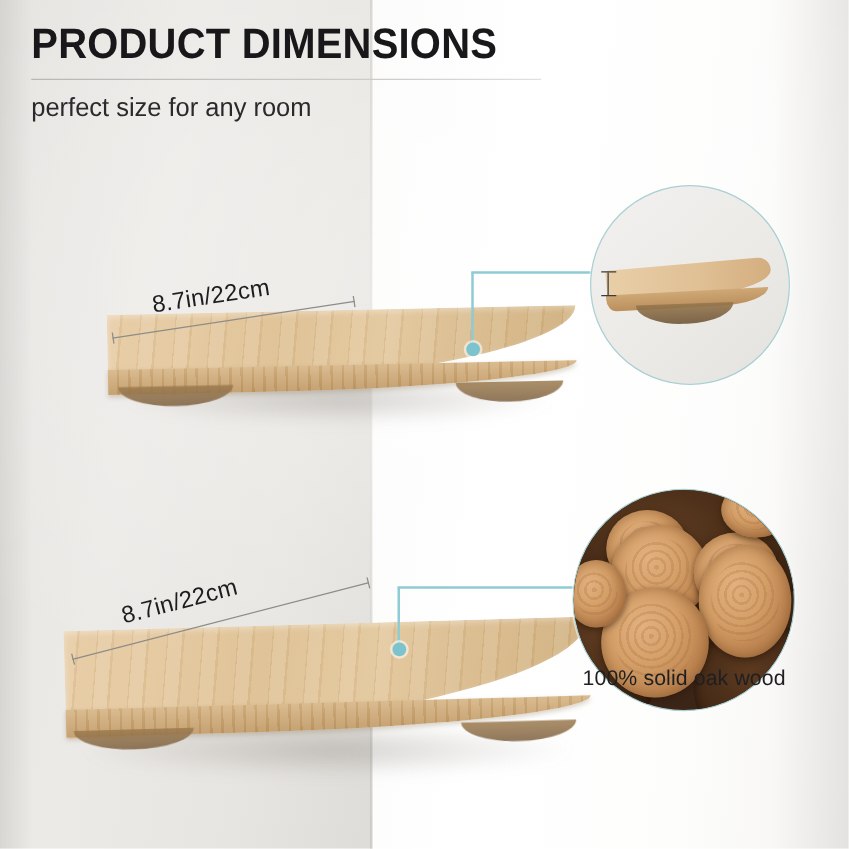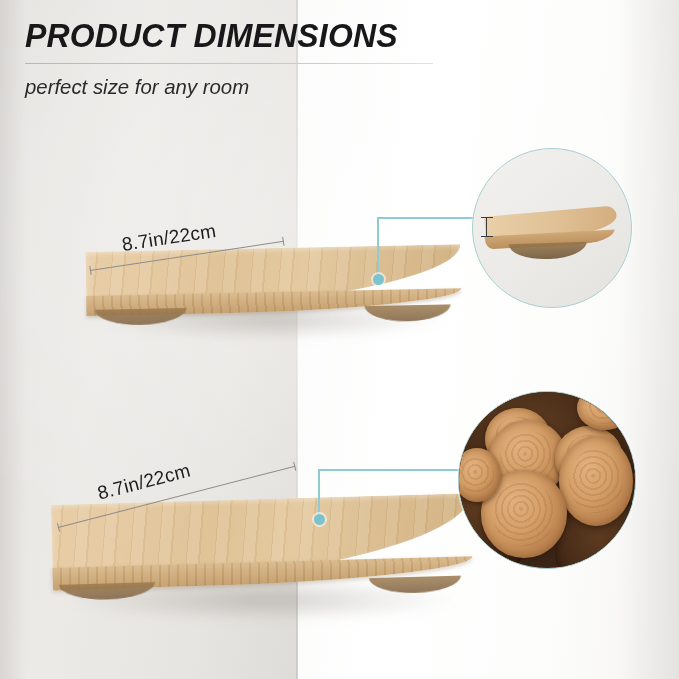--- a/index.html
+++ b/index.html
@@ -32,21 +32,21 @@
   .left-edge-shade{
     position:absolute;left:0;top:0;width:26px;height:679px;
     background:linear-gradient(to right,rgba(175,172,168,.30),rgba(175,172,168,0));
   }
   .right-edge-shade{
     position:absolute;right:0;top:0;width:60px;height:679px;
     background:linear-gradient(to left,rgba(186,183,179,.28),rgba(186,183,179,0));
   }
 
   
-  .header{position:absolute;left:25px;top:18px;width:470px;font-style:italic;}
+  .header{position:absolute;left:25px;top:18px;width:470px;}
   .title{
     font-size:34px;font-weight:700;letter-spacing:.2px;color:#18181a;
     line-height:1.05;white-space:nowrap;
     transform:scaleX(.94);transform-origin:left center;
   }
   .rule{
     width:408px;height:1px;margin-top:9px;
     background:linear-gradient(to right,#b9b7b4,#cfcdca 72%,#e3e1de);
   }
   .subtitle{
@@ -284,14 +284,15 @@
       <div class="bark" style="left:96px;top:108px;width:110px;height:96px;"></div>
       <div class="log" style="left:26px;top:16px;width:66px;height:62px;"></div>
       <div class="log" style="left:30px;top:28px;width:78px;height:76px;"></div>
       <div class="log" style="left:96px;top:34px;width:68px;height:64px;"></div>
       <div class="log" style="left:100px;top:44px;width:74px;height:90px;"></div>
       <div class="log" style="left:22px;top:78px;width:86px;height:88px;"></div>
       <div class="log" style="left:-6px;top:56px;width:48px;height:54px;"></div>
       <div class="log" style="left:118px;top:-6px;width:56px;height:44px;"></div>
     </div>
   </div>
+  <div class="wood-caption">100% solid oak wood</div>
 
 </div>
 
 </body></html>

